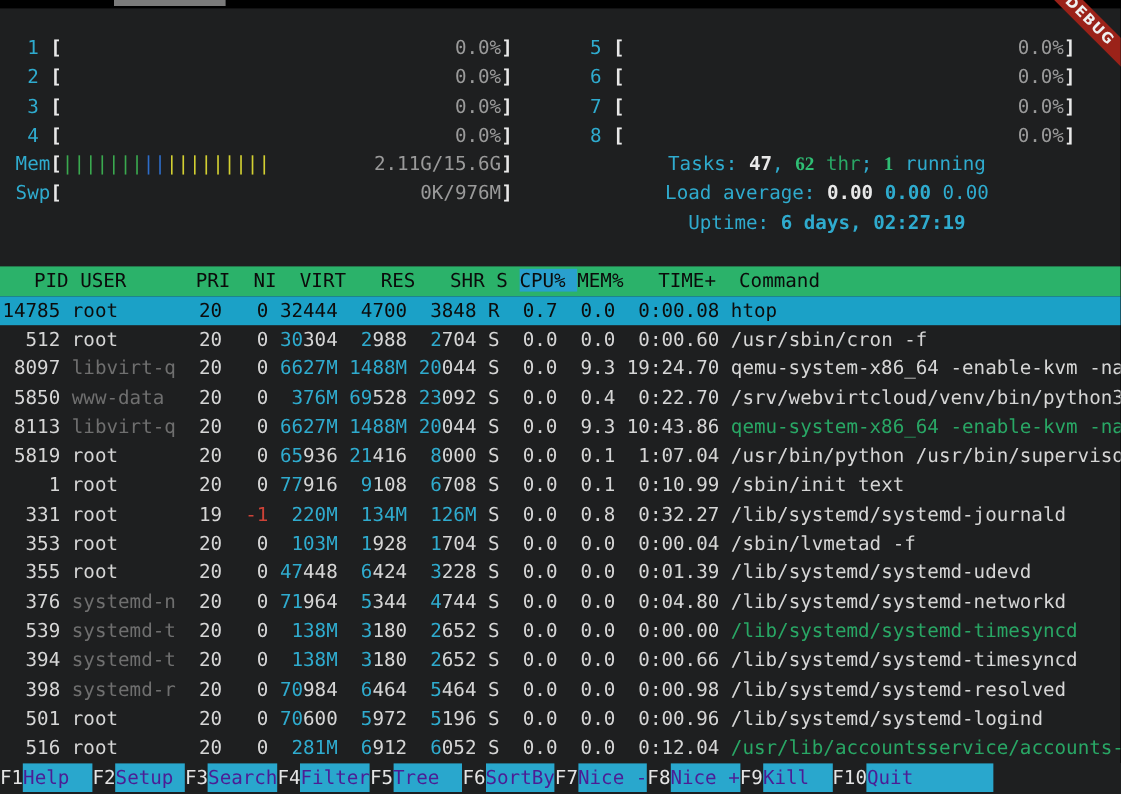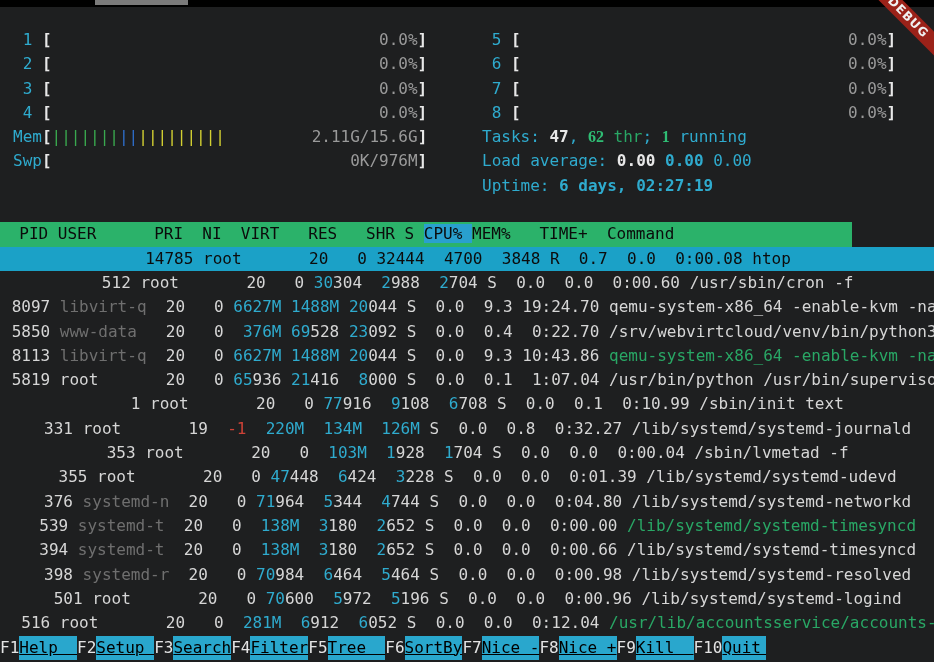--- a/index.html
+++ b/index.html
@@ -4,44 +4,44 @@
 <style>
   html,body{margin:0;padding:0;background:#000;}
   .screen{position:relative;width:934px;height:662px;background:#000;overflow:hidden;
           font-family:"DejaVu Sans Mono","Liberation Mono",monospace;font-size:16px;line-height:24.3px;}
   .topstrip{position:absolute;left:0;top:0;width:934px;height:7px;background:#000;}
   .tab{position:absolute;left:95px;top:0;width:93px;height:5px;background:var(--strip_tab,#7b7b7b);}
   .term{position:absolute;left:0;top:7px;width:934px;height:655px;background:var(--bg,#1e1f20);}
   .mblock{position:absolute;top:21px;white-space:pre;}
   #meters-left{left:13px;}
   #meters-right{left:461px;margin-left:21px;}
-  .mline{height:24.3px;}
+  .mline{height:24.3px;text-align:center;}
   .cyn{color:var(--cyan,#2fabce);}
   .bcyn{color:var(--cyan,#2fabce);font-weight:bold;}
   .wht{color:var(--white,#d6d6d6);}
   .bwht{color:var(--bright,#e8e8e8);font-weight:bold;}
   .gry{color:var(--gray,#9a9a9a);}
   .dim{color:var(--dim,#6f6f6f);}
   .grn{color:var(--green,#29a765);}
   .bgrn{color:var(--green_bright,#2fbd74);font-weight:bold;font-family:Liberation Serif, serif;}
   .red{color:var(--red,#cd4237);}
   .pg{color:var(--green_bar,#3aa94f);}
   .pb{color:var(--blue_bar,#2e6dc9);}
   .py{color:var(--yellow_bar,#d3d032);}
-  .thead{position:absolute;left:0;top:215.4px;width:852px;height:24.3px;background:var(--header_bg,#2bb26a);
-         color:#0b0b0b;white-space:pre;padding-left:0;box-sizing:border-box;overflow:hidden;}
+  .thead{position:absolute;left:0;top:215.4px;width:934px;height:24.3px;background:var(--header_bg,#2bb26a);
+         color:#0b0b0b;white-space:pre;padding-left:9px;box-sizing:border-box;overflow:hidden;}
   .sort{background:var(--sort_bg,#29a0ce);}
   #tbody{position:absolute;left:0;top:239.7px;width:934px;}
-  .trow{height:24.3px;white-space:pre;padding-left:2px;overflow:hidden;color:var(--white,#d6d6d6);text-align:center;}
+  .trow{height:24.3px;white-space:pre;padding-left:2px;overflow:hidden;color:var(--white,#d6d6d6);}
   .trow.sel{background:var(--selected_bg,#1ba1c7);}
   .trow.sel span{color:#0c0c0c !important;font-weight:normal !important;}
-  .fbar{position:absolute;left:0;top:628.5px;width:766px;height:24.3px;display:flex;white-space:pre;overflow:hidden;}
+  .fbar{position:absolute;left:0;top:628.5px;width:828px;height:24.3px;display:flex;white-space:pre;overflow:hidden;}
   .fk{display:flex;}
   .fkey{color:#e4e4e4;}
-  .flabel{background:var(--fbar_bg,#29a7cd);color:#000000;text-decoration:underline;}
+  .flabel{background:var(--fbar_bg,#29a7cd);color:#4c1d95;}
   .ffill{flex:1;background:var(--fbar_bg,#29a7cd);}
   .ribbon{position:absolute;top:9px;right:-34px;width:120px;height:17px;transform:rotate(45deg);
           background:var(--ribbon_bg,#9b2219);color:#f0f0f0;font-family:"DejaVu Sans","Liberation Sans",sans-serif;
           font-size:12px;font-weight:bold;text-align:center;line-height:17px;letter-spacing:1px;}
 </style>
 </head>
 <body>
 
 <div class="screen">
   <div class="topstrip">

